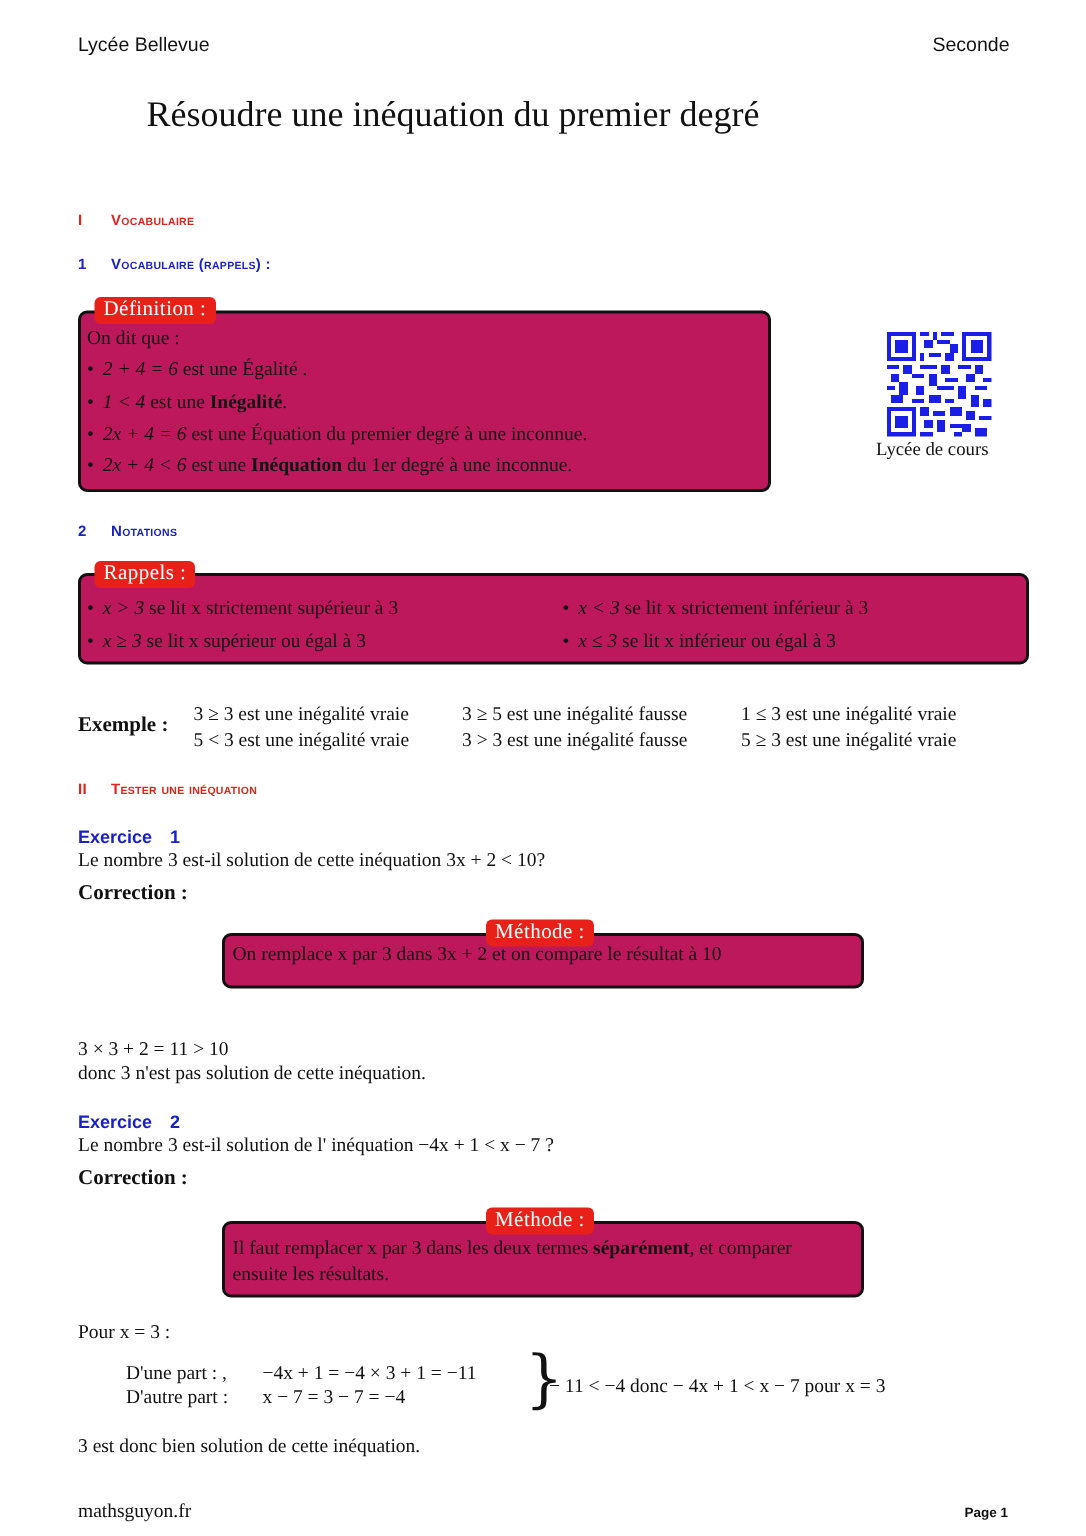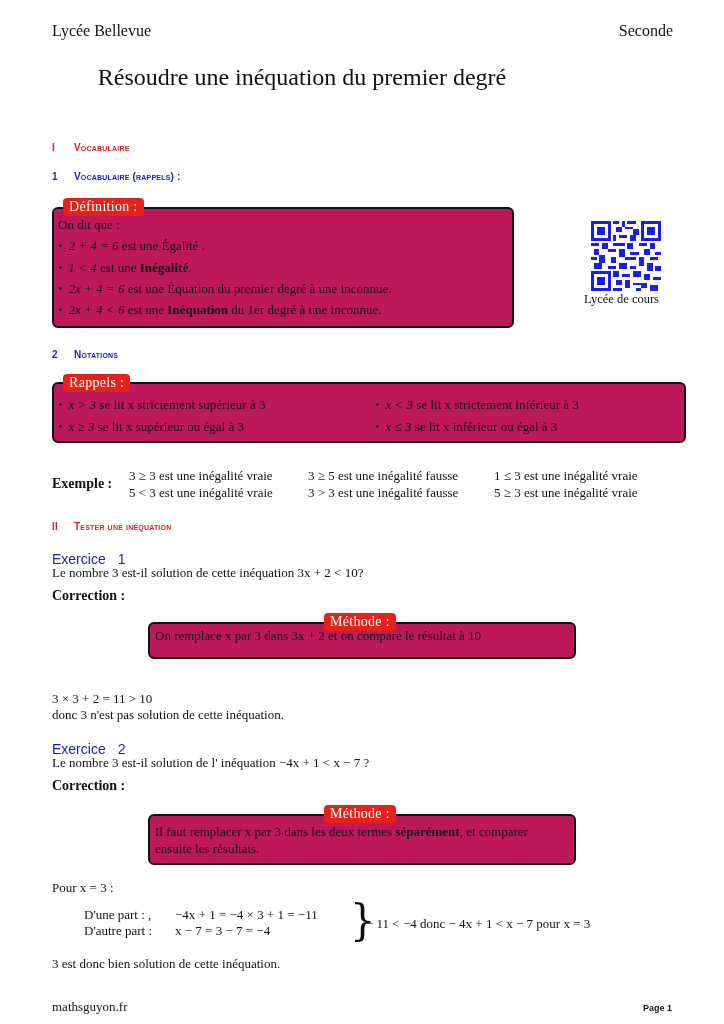--- a/index.html
+++ b/index.html
@@ -1,33 +1,33 @@
 <!DOCTYPE html>
 <html><head>
 <meta charset="utf-8">
 <style>
   html, body { margin: 0; padding: 0; background: #ffffff; }
   body { width: 724px; height: 1024px; position: relative; overflow: hidden;
          font-family: "DejaVu Serif", "Liberation Serif", serif; color: #111; }
   .abs { position: absolute; }
-  .hdr { font-size: 16px; font-family: Liberation Serif, serif; }
+  .hdr { font-size: 13px; font-family: Liberation Sans, sans-serif; }
   .title { font-family: "Liberation Serif", serif; font-size: 24px; left: 0; width: 604px; text-align: center; top: 64px; }
   .sec { font-family: "Liberation Sans", sans-serif; font-weight: bold; font-size: 10px; letter-spacing: 0.2px; }
   .sec .num { display: inline-block; width: 22px; }
   .red { color: #e0231c; }
   .blue { color: #1b21c9; }
   .box { position: absolute; background: #be185d; border: 2px solid #111; border-radius: 6px; box-sizing: border-box; }
   .tag { position: absolute; background: #e8201a; color: #fff; border-radius: 4px; font-family: "Liberation Serif", serif;
          font-size: 14px; padding: 0 6px; line-height: 18px; letter-spacing: 0.3px; }
   .line { font-family: "Liberation Serif", serif; font-size: 13px; white-space: nowrap; }
   .bullet::before { content: "\2022"; margin-right: 6px; }
   .m { font-style: italic; }
   .b { font-weight: bold; font-family: Liberation Serif, serif; }
   .txt { font-family: "Liberation Serif", serif; font-size: 13px; white-space: nowrap; }
-  .ex { font-family: "Liberation Sans", sans-serif; font-weight: normal; font-size: 14px; color: #1b21c9; }
+  .ex { font-family: "Liberation Sans", sans-serif; font-weight: bold; font-size: 12px; color: #1b21c9; }
   .ex .n { margin-left: 12px; }
   .corr { font-family: "Liberation Serif", serif; font-weight: bold; font-size: 14px; }
   .qr { position: absolute; left: 591px; top: 221px; width: 70px; height: 70px; }
   .brace { font-family: "DejaVu Serif", serif; font-size: 40px; line-height: 40px; transform: scaleY(1.05); }
 </style>
 </head>
 <body>
 
 <div class="abs hdr" style="left:52px; top:22px;">Lycée Bellevue</div>
 <div class="abs hdr" style="right:51px; top:22px;">Seconde</div>

